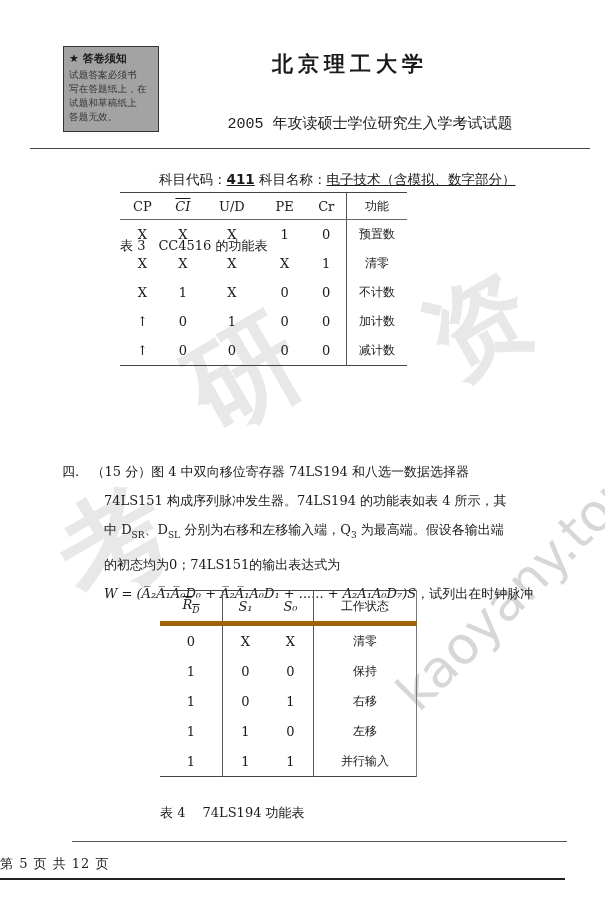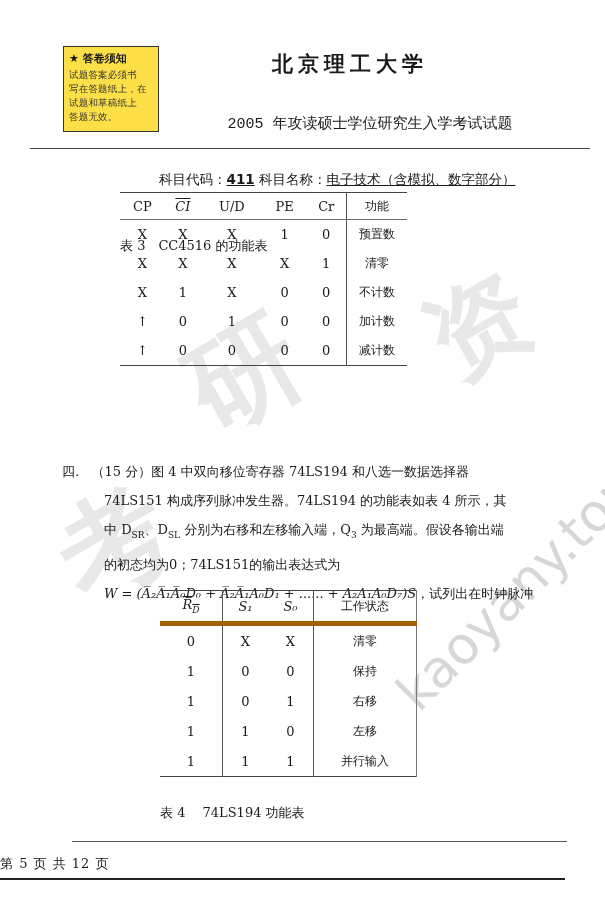--- a/index.html
+++ b/index.html
@@ -6,21 +6,21 @@
   body {
     width: 605px; height: 902px; position: relative; overflow: hidden;
     background: #ffffff; color: #1a1a1a;
     font-family: "DejaVu Serif", "Liberation Serif", serif;
   }
   .abs { position: absolute; }
   
   .notice {
     left: 63px; top: 46px; width: 96px; height: 86px;
     border: 1px solid #333; box-sizing: border-box; padding: 4px 5px;
-    background: #fde047; z-index: 3;
+    background: #a3a3a3; z-index: 3;
   }
   .notice-title { font-family: "DejaVu Sans", sans-serif; font-weight: bold; font-size: 11px; margin-bottom: 2px; }
   .notice-body { font-size: 9.5px; line-height: 14px; letter-spacing: 0.2px; color: #333; }
   .uni-title {
     left: 200px; top: 50px; width: 300px; text-align: center;
     font-family: "DejaVu Serif", serif; font-weight: bold; font-size: 21px; letter-spacing: 5px;
   }
   .exam-title {
     left: 170px; top: 86px; width: 400px; text-align: center;
     font-family: Liberation Mono, monospace; font-size: 15px;

